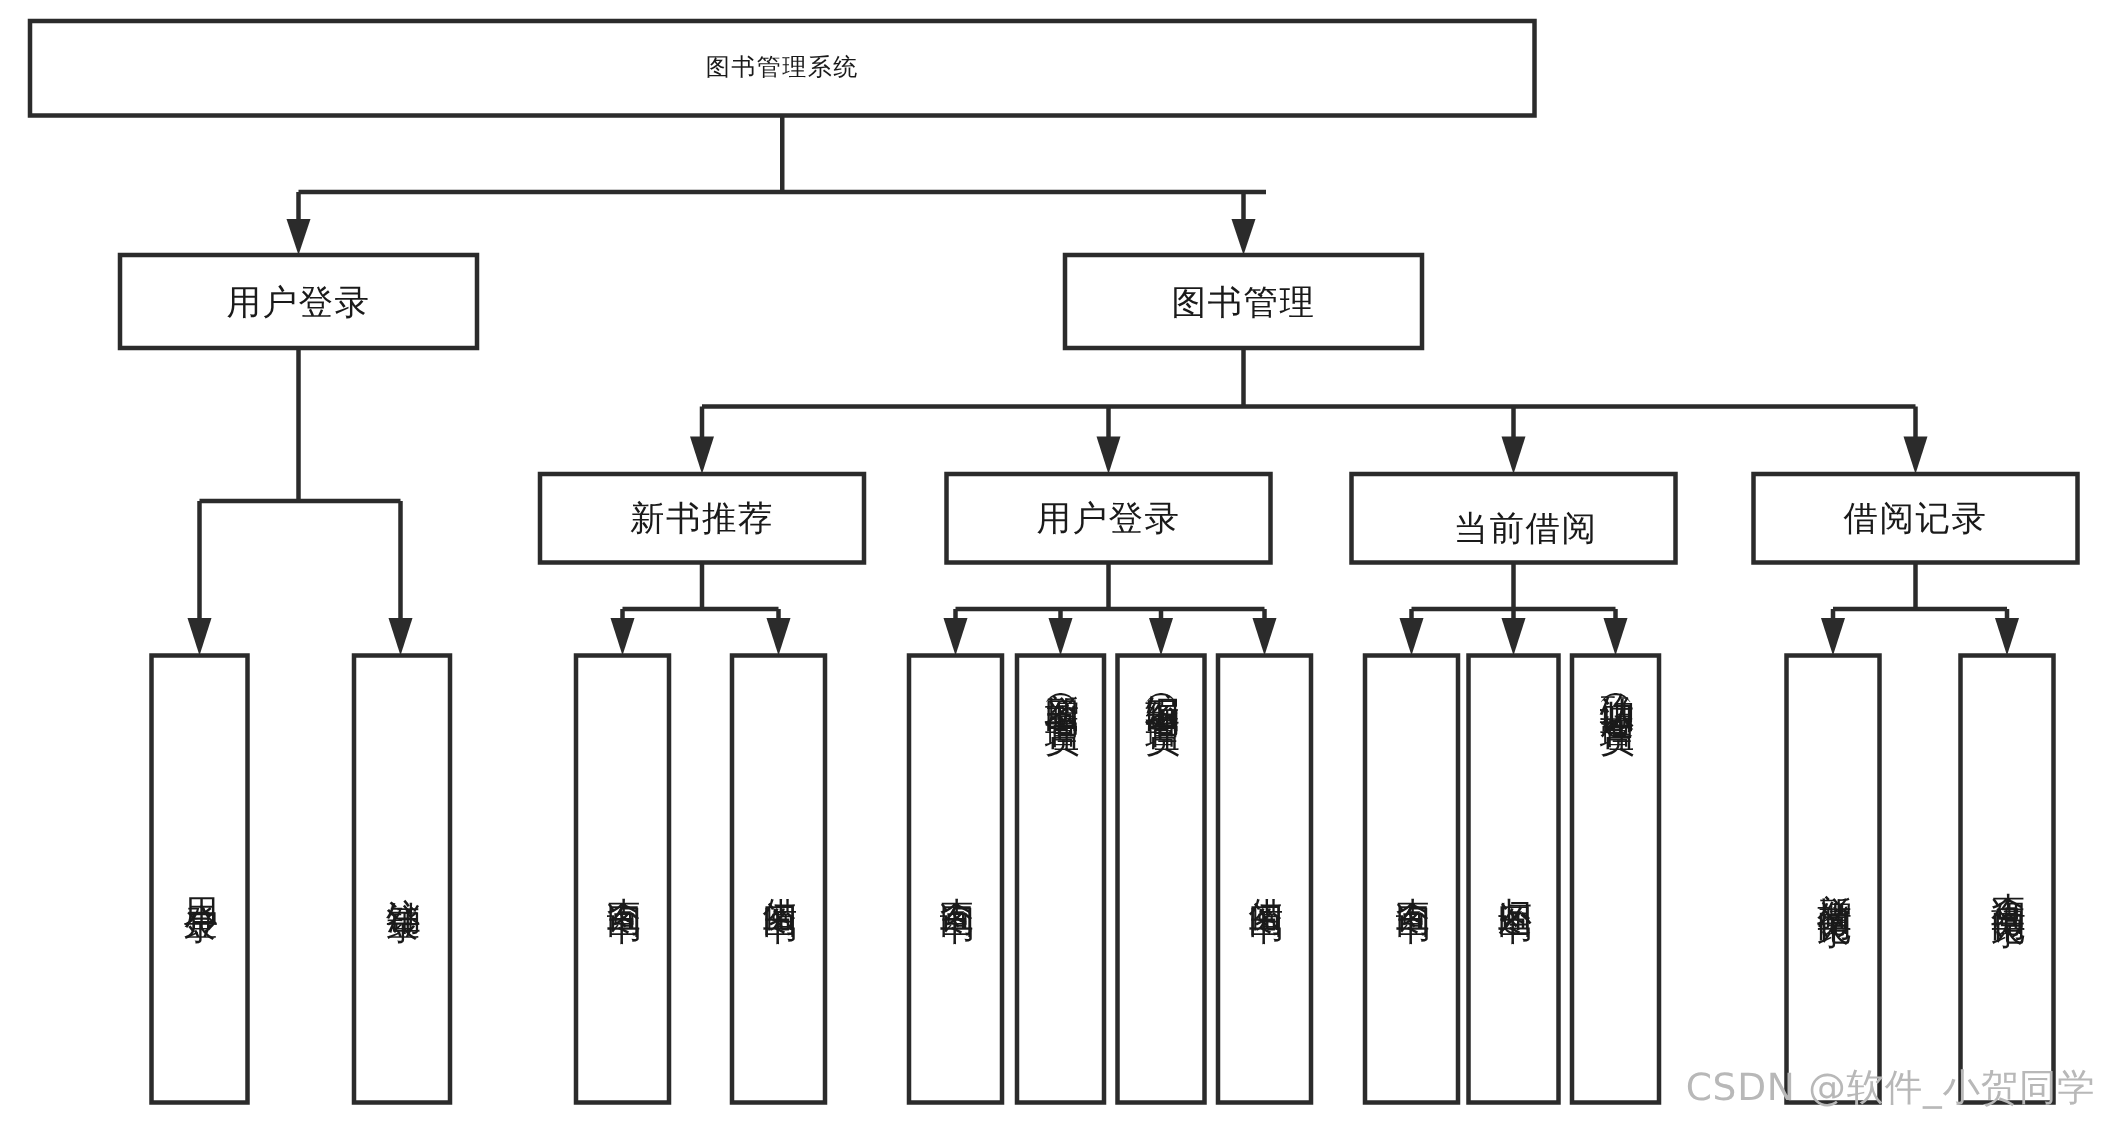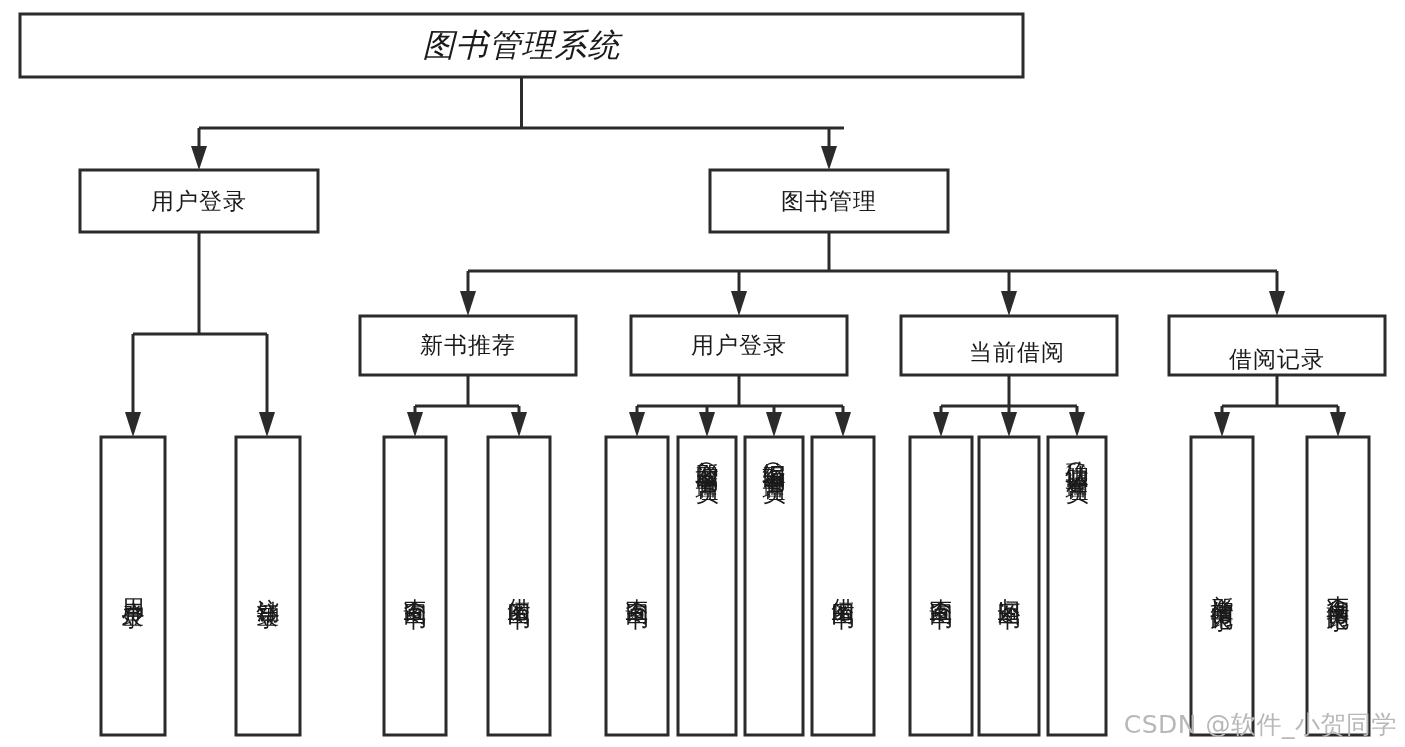--- a/index.html
+++ b/index.html
@@ -74,22 +74,21 @@
     pointer-events: none;
   }
   .h-text {
     font-size: 23px;
     color: #1a1a1a;
     letter-spacing: 1px;
     white-space: nowrap;
     font-family: "DejaVu Sans", "Liberation Sans", sans-serif;
   }
   .h-text.title {
-    font-size: 32px;
-    font-style: italic;
+    font-size: 16px;
   }
   #watermark {
     position: absolute;
     right: 8px;
     bottom: 6px;
     font-size: 25px;
     color: #b8b8b8;
     font-family: "DejaVu Sans", "Liberation Sans", sans-serif;
     letter-spacing: 0.5px;
     white-space: nowrap;
@@ -223,21 +222,21 @@
 
   <div class="h-wrap" style="left:360px; top:316px; width:216px; height:59px;">
     <span class="h-text">新书推荐</span>
   </div>
   <div class="h-wrap" style="left:631px; top:316px; width:216px; height:59px;">
     <span class="h-text">用户登录</span>
   </div>
   <div class="h-wrap" style="left:901px; top:316px; width:216px; height:73px;padding-left:16px;">
     <span class="h-text">当前借阅</span>
   </div>
-  <div class="h-wrap" style="left:1169px; top:316px; width:216px; height:59px;align-items:flex-end;">
+  <div class="h-wrap" style="left:1169px; top:316px; width:216px; height:59px;">
     <span class="h-text">借阅记录</span>
   </div>
 
   <div class="vert-wrap centered" style="left:101px; top:437px; width:64px; height:298px;">
     <span class="vert-text">用户登录</span>
   </div>
   <div class="vert-wrap centered" style="left:236px; top:437px; width:64px; height:298px;">
     <span class="vert-text">注销登录</span>
   </div>
 

